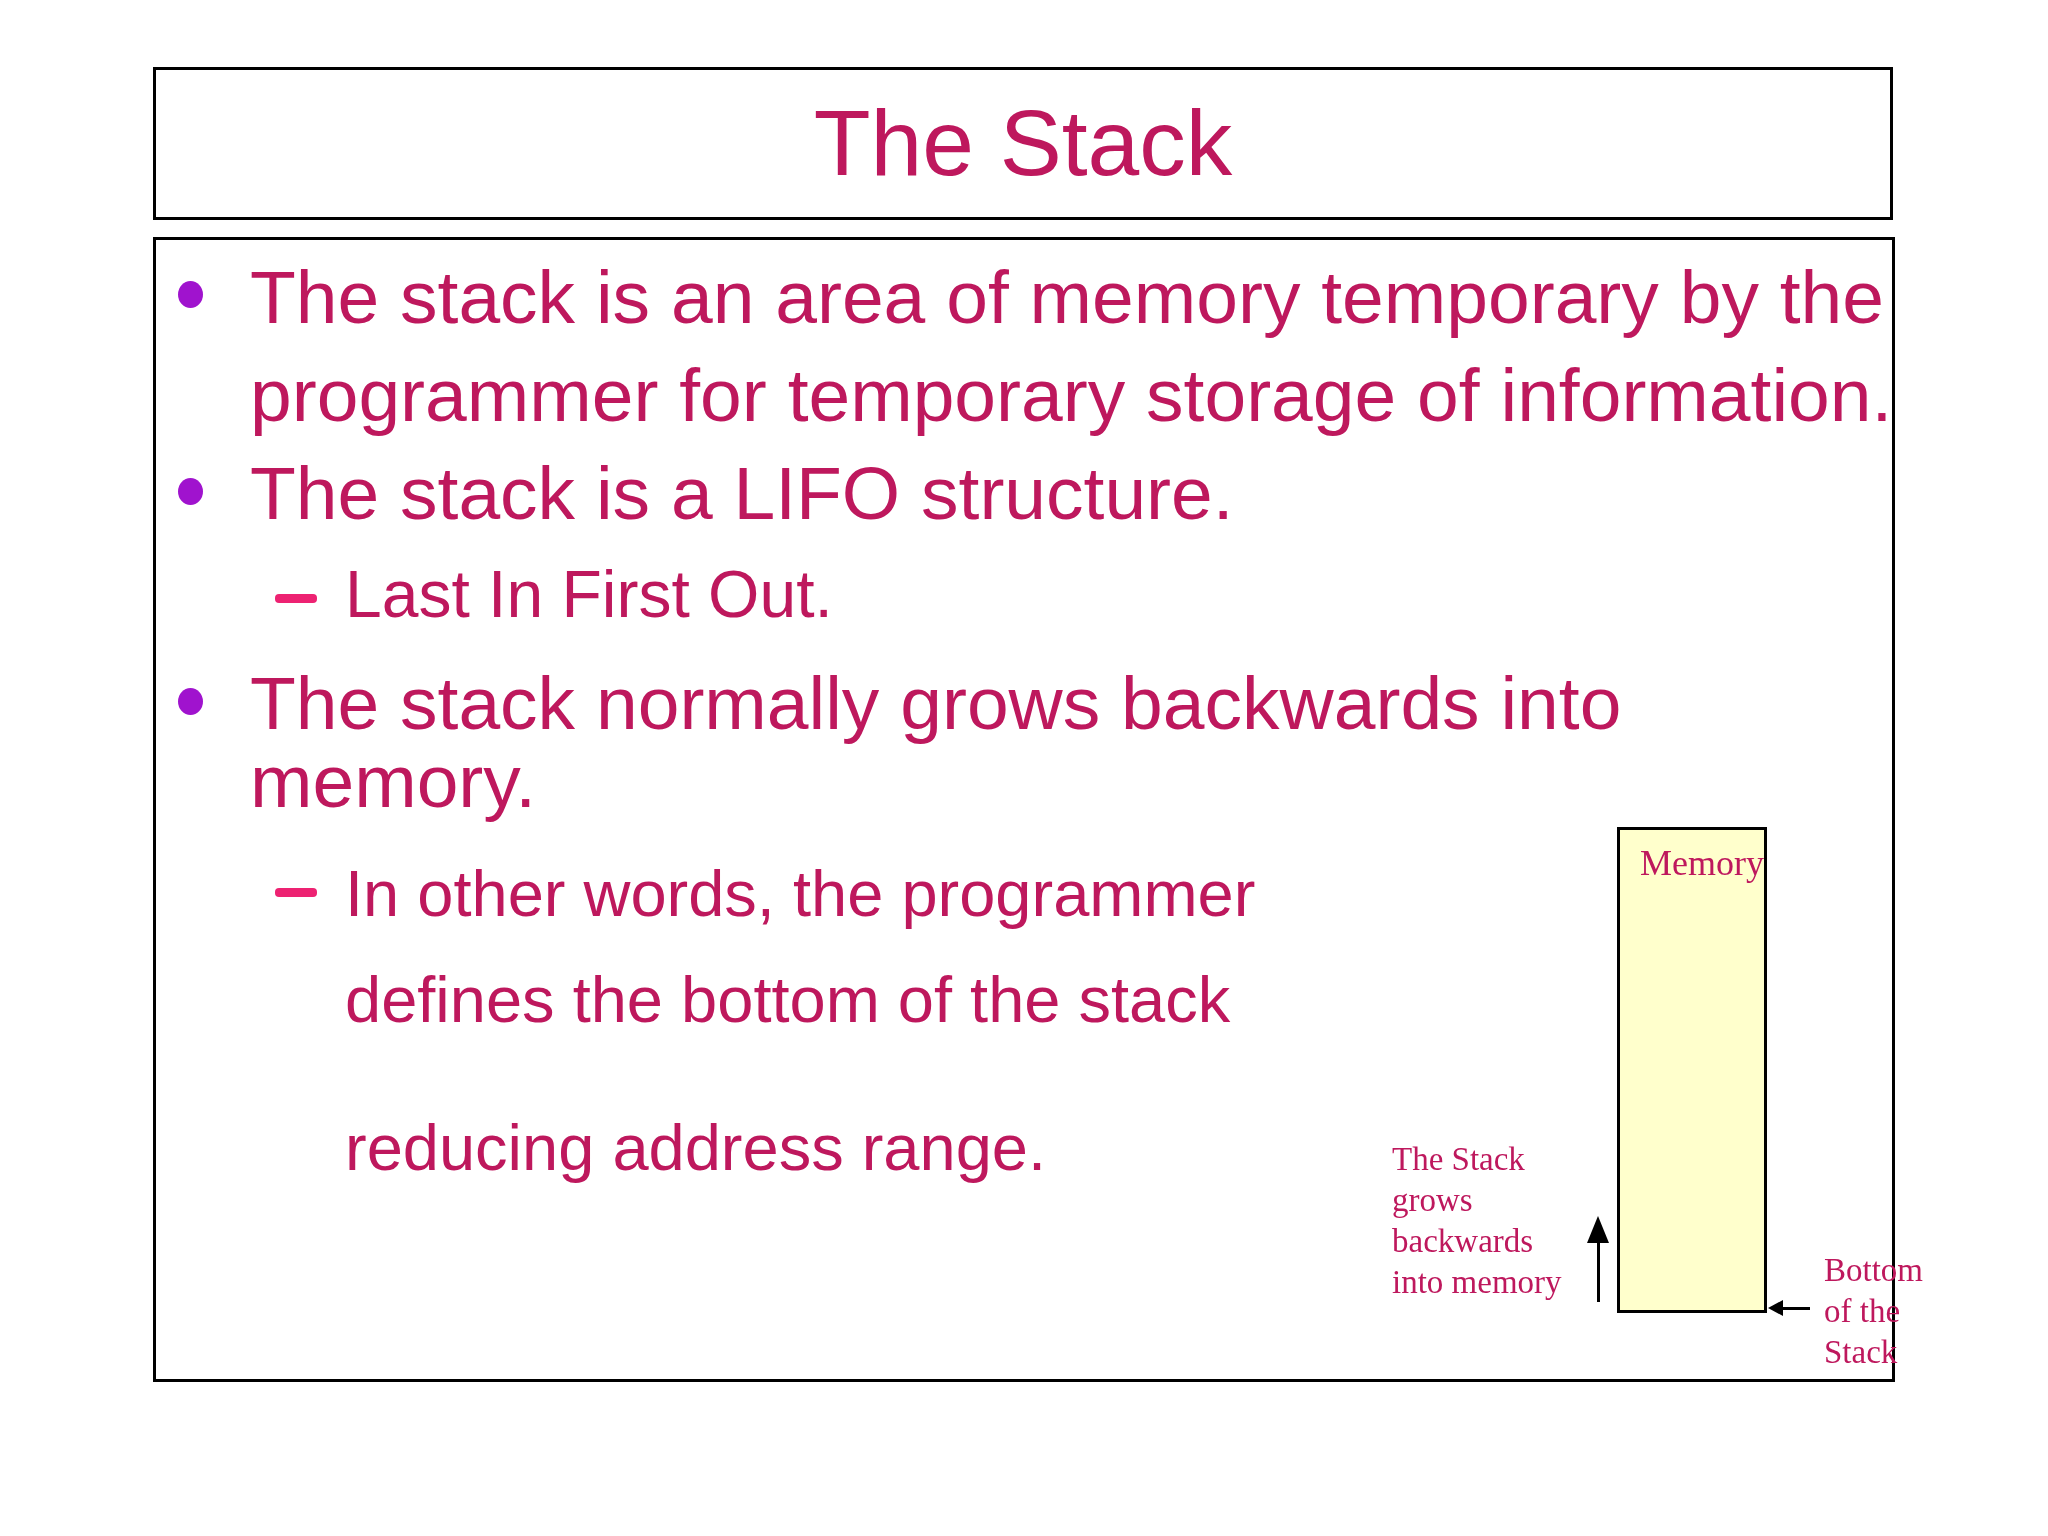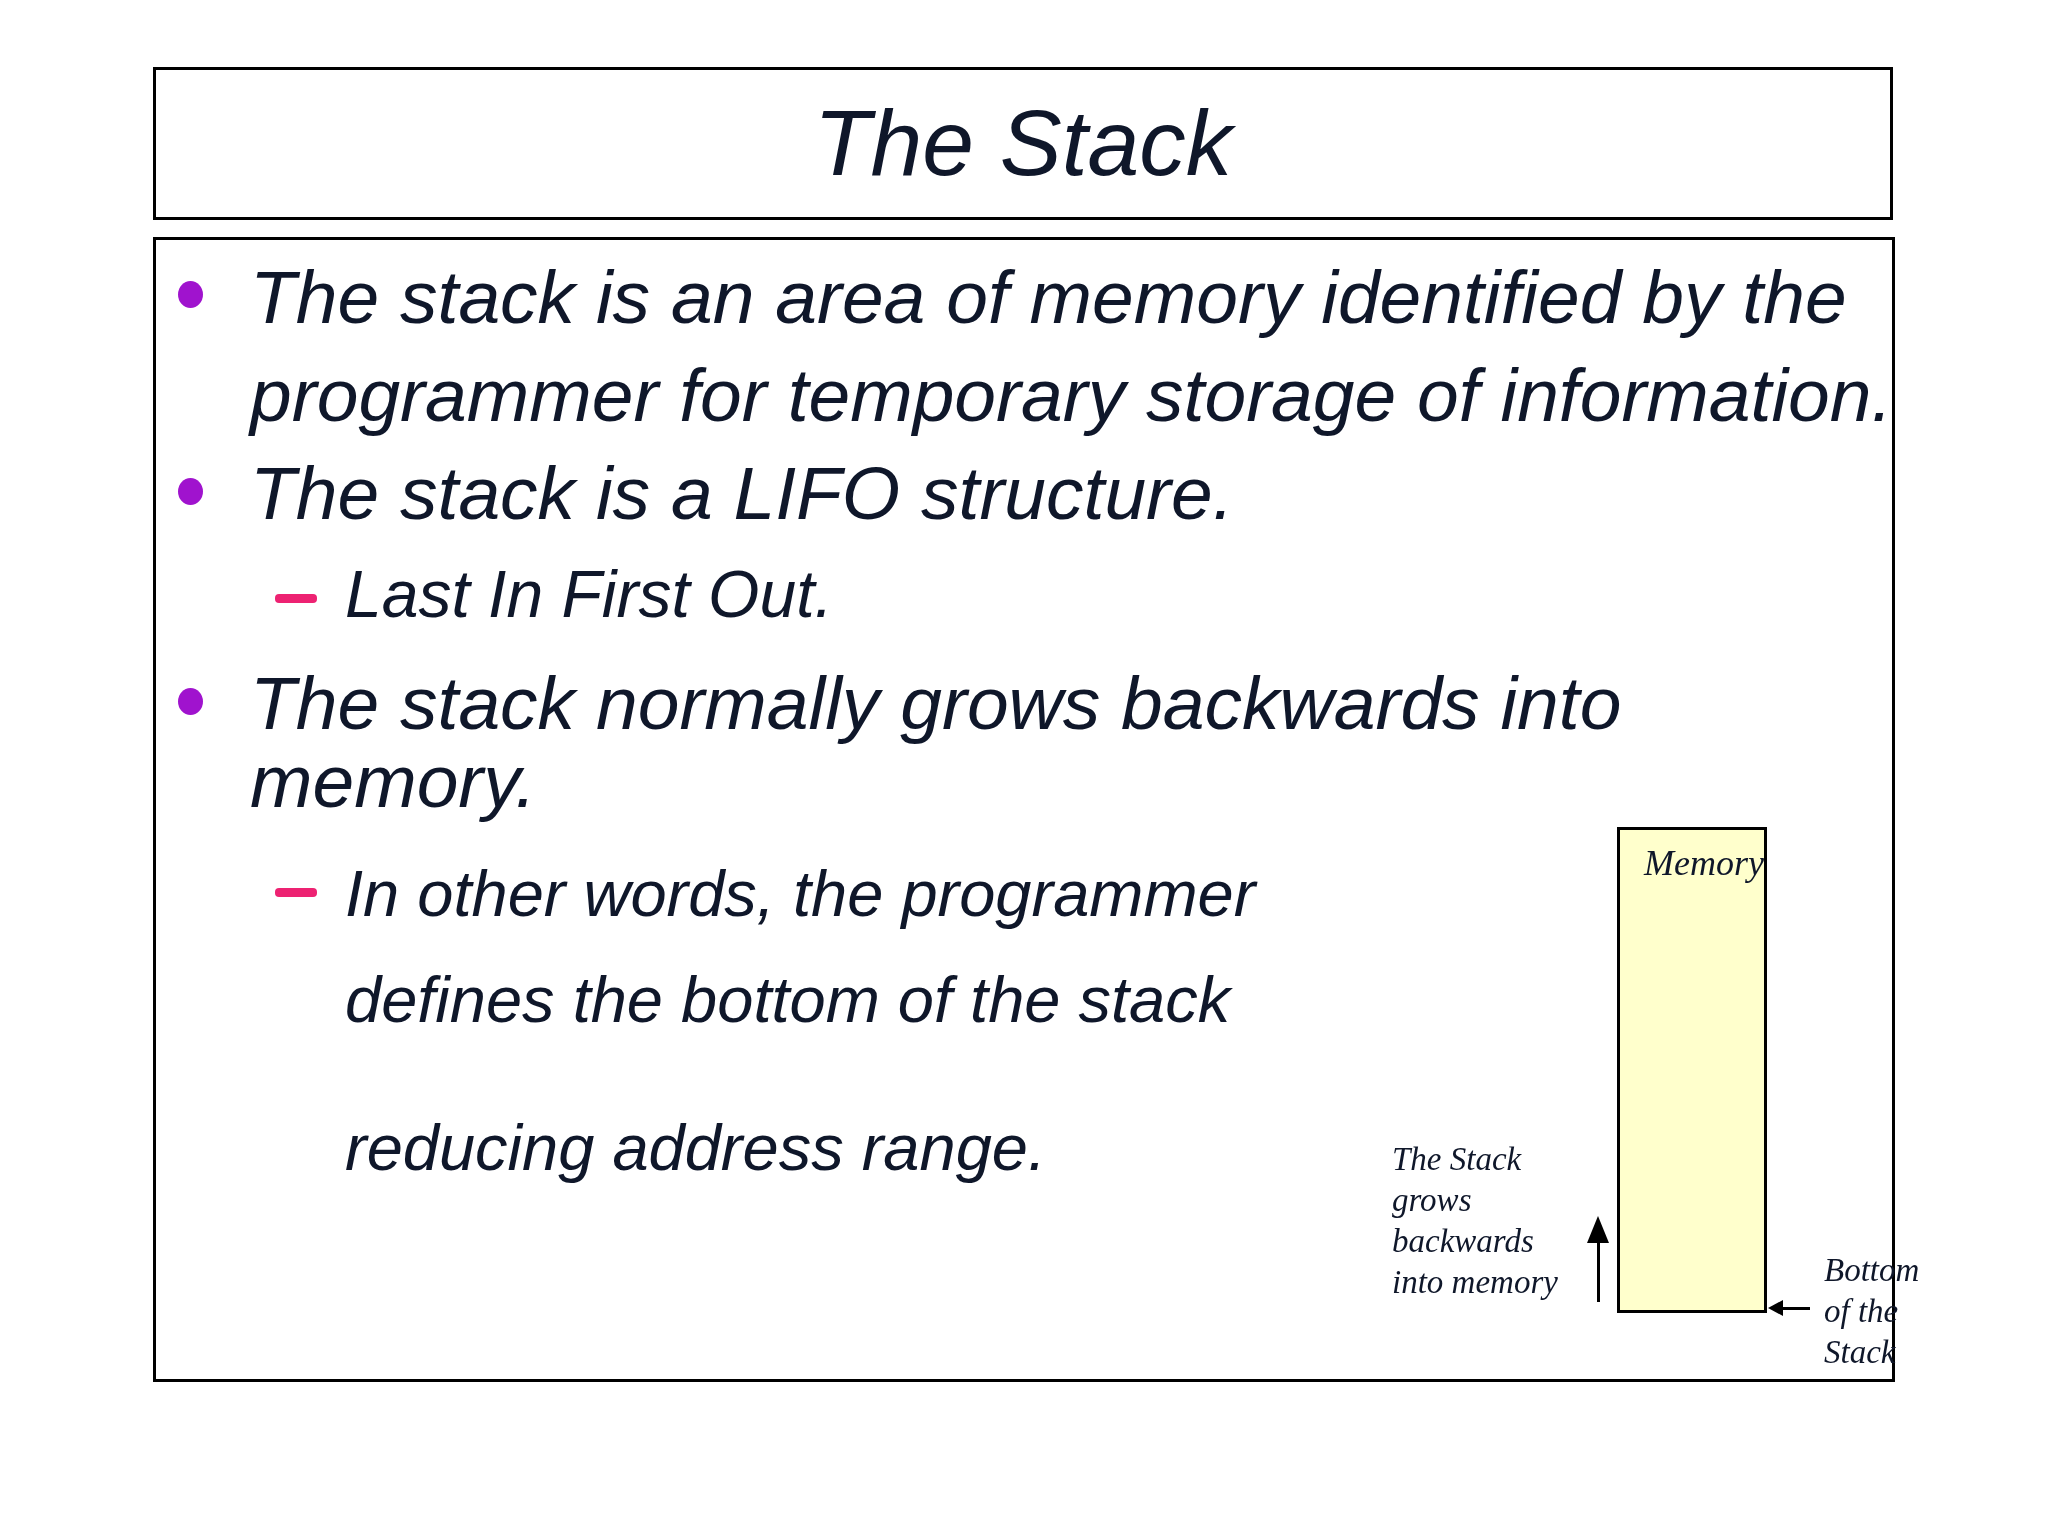--- a/index.html
+++ b/index.html
@@ -1,18 +1,18 @@
 <!DOCTYPE html>
 <html style="--bullet-color: #A013CE; --dash-color: #ED2272; --memory-fill: #FFFFCC; --border-color: #000000;"><head>
 <meta charset="utf-8">
 <style>
   html,body{margin:0;padding:0;background:#ffffff;}
   #slide{
     position:relative; width:2048px; height:1536px; background:#ffffff;
-    font-family:"Liberation Sans", sans-serif; color:#0f172a; overflow:hidden;font-style:italic;
+    font-family:"Liberation Sans", sans-serif; color:#be185d; overflow:hidden;
   }
   .box{position:absolute; border:3px solid var(--border-color,#000); box-sizing:border-box; background:transparent;}
   #title-box{left:153px; top:67px; width:1740px; height:153px; display:flex; align-items:center; justify-content:center;}
   #title-text{font-size:93px; line-height:1; white-space:nowrap;}
   #content-box{left:153px; top:237px; width:1742px; height:1145px;}
 
   .line{position:absolute; white-space:nowrap;}
   .body-line{font-size:75px; line-height:78px;}
   .sub1-line{font-size:66px; line-height:66px;}
   .sub2-line{font-size:65px; line-height:78px;}
@@ -40,21 +40,21 @@
 
 <div id="slide">
 
   <div id="title-box" class="box">
     <span id="title-text">The Stack</span>
   </div>
 
   <div id="content-box" class="box"></div>
 
   <span class="dot" style="left:178px; top:281px;"></span>
-  <div class="line body-line" style="left:250px; top:258px;">The stack is an area of memory identified by the</div>
+  <div class="line body-line" style="left:250px; top:258px;">The stack is an area of memory temporary by the</div>
   <div class="line body-line" style="left:250px; top:356px;">programmer for temporary storage of information.</div>
 
   <span class="dot" style="left:178px; top:478px;"></span>
   <div class="line body-line" style="left:250px; top:454px;">The stack is a LIFO structure.</div>
 
   <span class="dash" style="left:275px; top:594px;"></span>
   <div class="line sub1-line" style="left:345px; top:561px;text-align:right;">Last In First Out.</div>
 
   <span class="dot" style="left:178px; top:688px;"></span>
   <div class="line body-line" style="left:250px; top:664px;">The stack normally grows backwards into</div>

